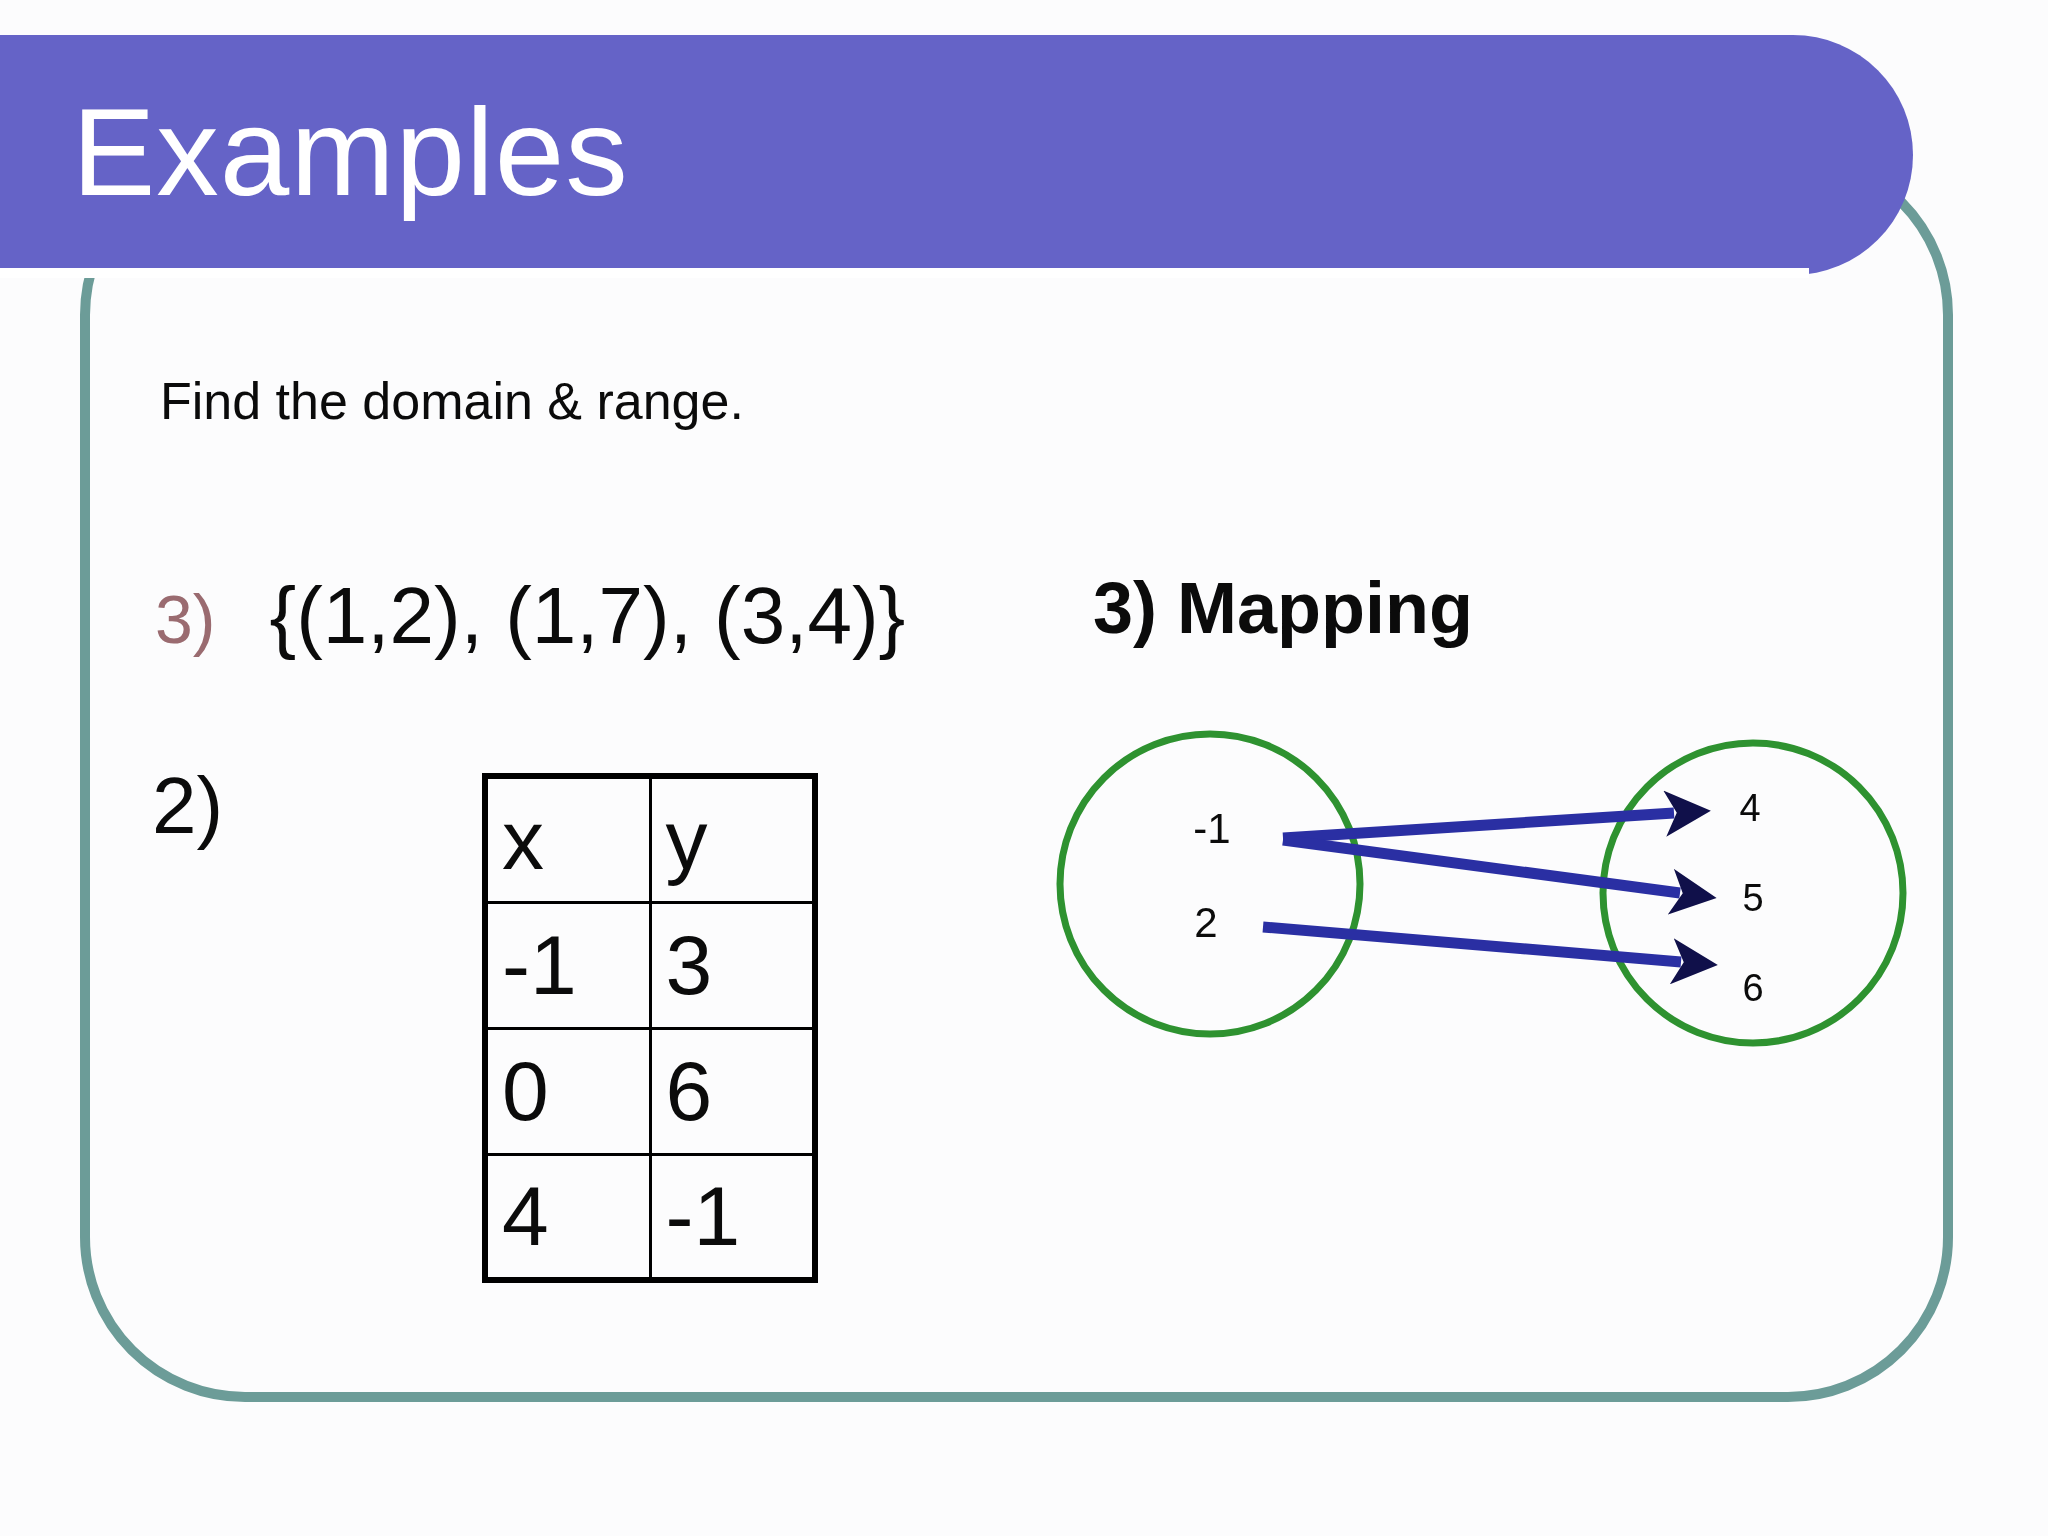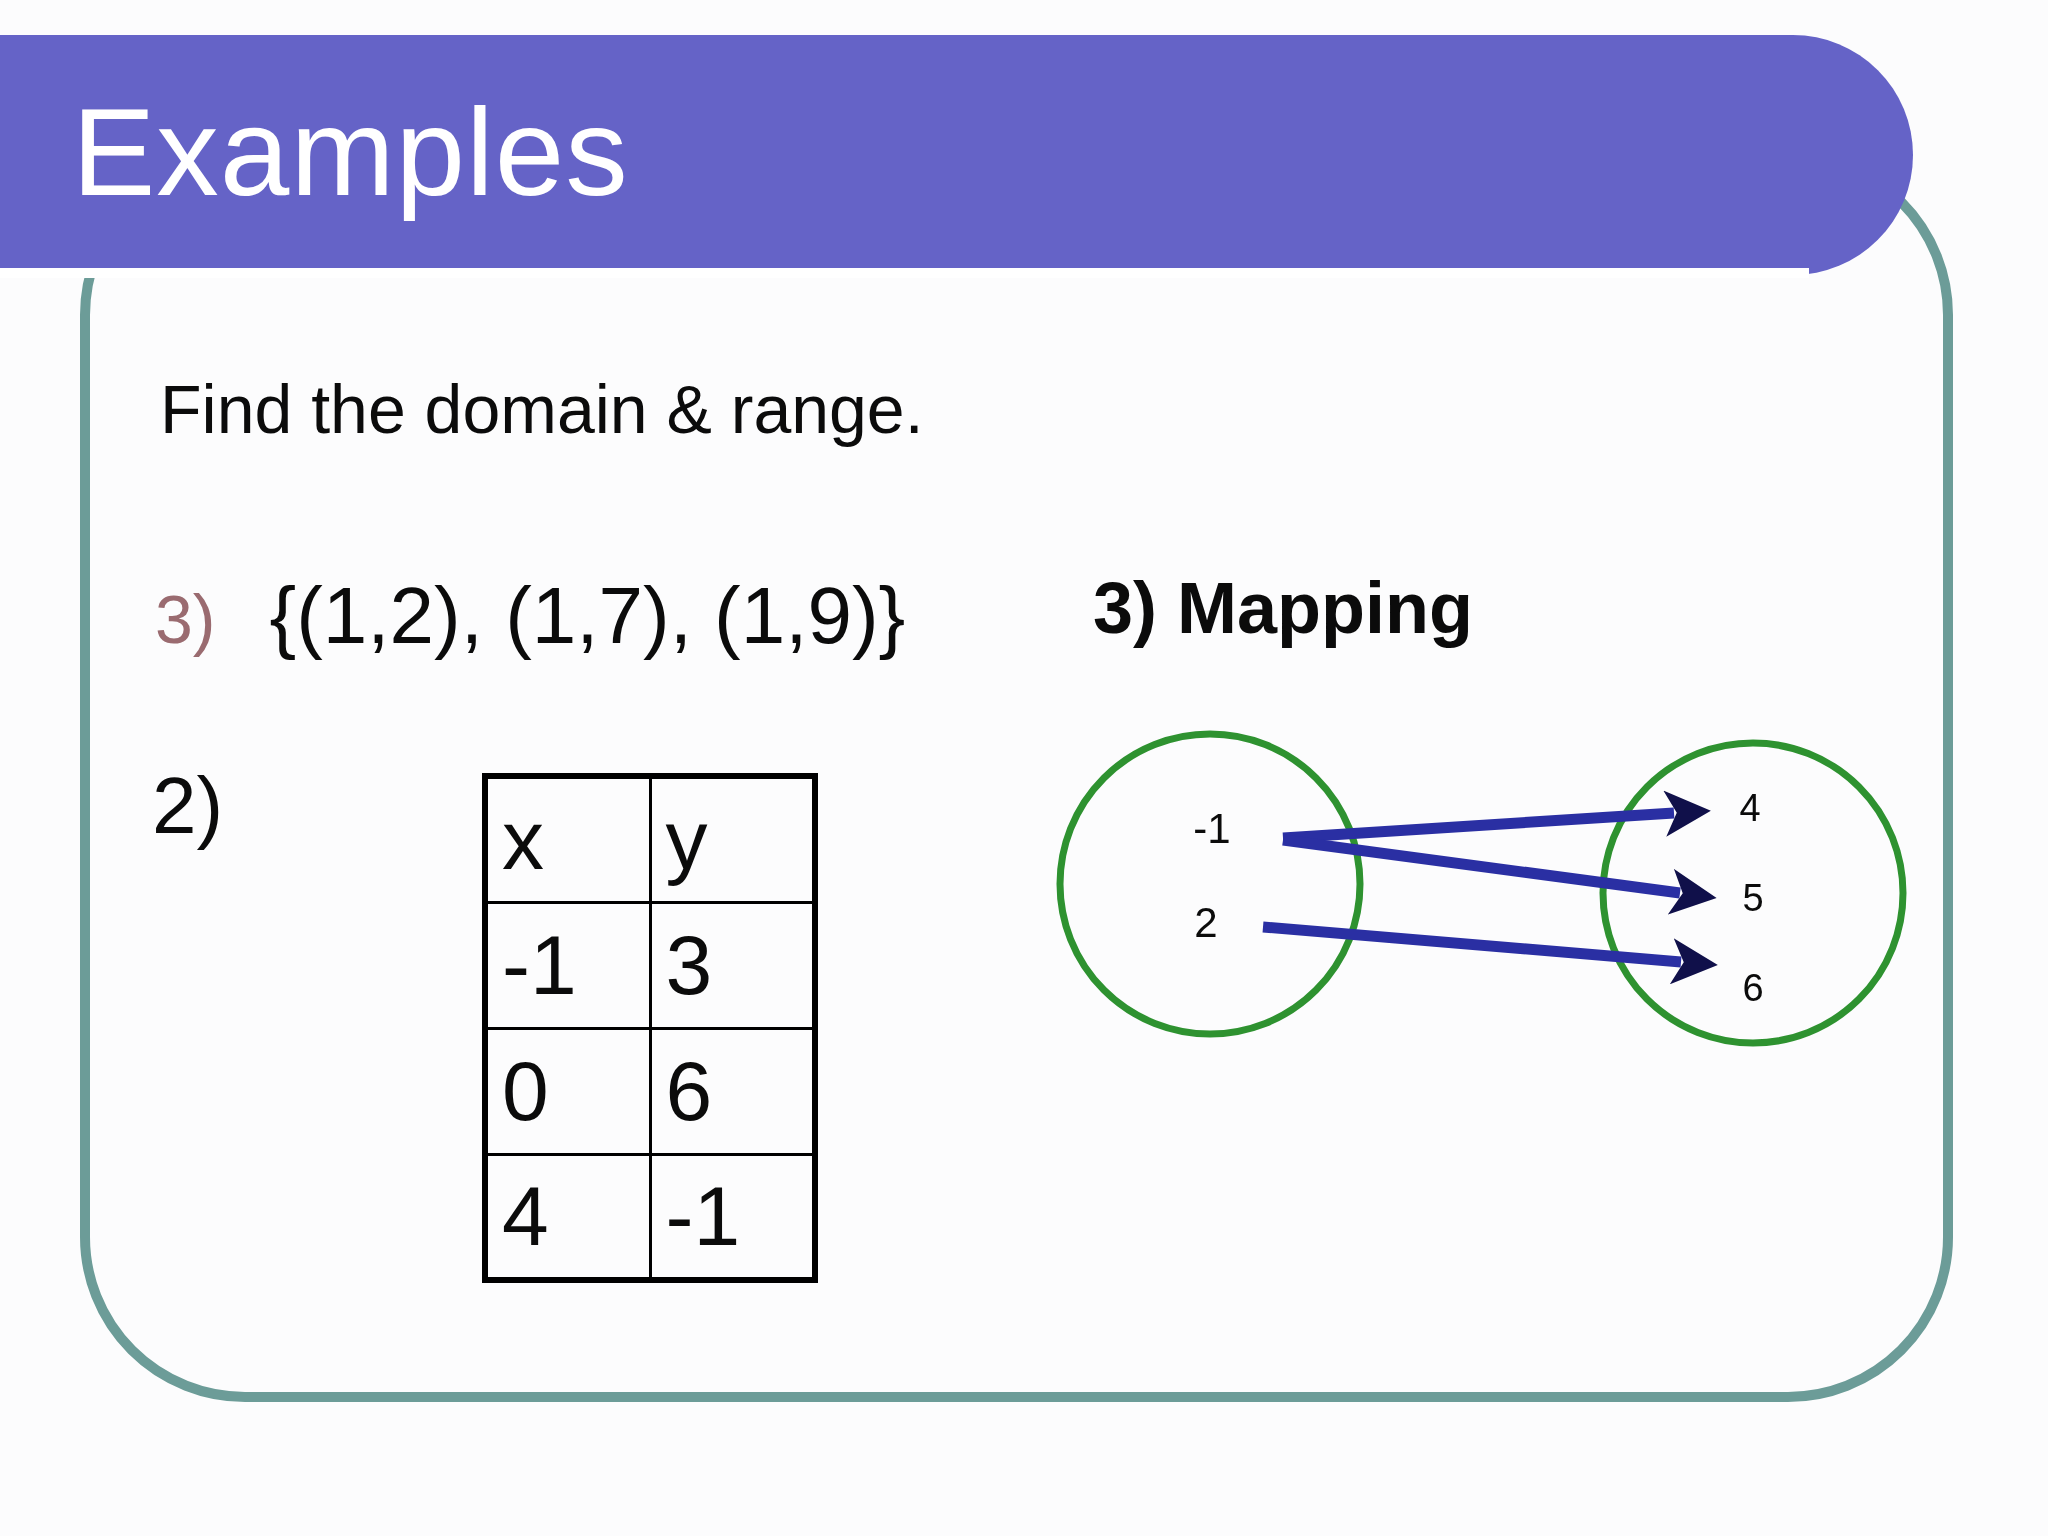--- a/index.html
+++ b/index.html
@@ -49,21 +49,21 @@
   }
   .banner-line{
     position:absolute;
     left:0; top:233px;
     width:1809px; height:10px;
     background:var(--line-white);
   }
   .prompt{
     position:absolute;
     left:160px; top:375px;
-    font-size:68px; line-height:1;
+    font-size:52px; line-height:1;
     white-space:nowrap;
     z-index:2;
   }
   .item-row{
     position:absolute;
     display:flex;
     align-items:baseline;
     z-index:2;
     white-space:nowrap;
   }
@@ -114,21 +114,21 @@
 
 <div class="banner">
   <div class="banner-title">Examples</div>
   <div class="banner-line"></div>
 </div>
 
 <div class="prompt">Find the domain &amp; range.</div>
 
 <div class="item-row item3-row">
   <span class="item3-marker">3)</span>
-  <span>{(1,2), (1,7), (1,9)}</span>
+  <span>{(1,2), (1,7), (3,4)}</span>
 </div>
 
 <div class="mapping-label">3) Mapping</div>
 
 <div class="item-row item2-row">
   <span class="item2-marker">2)</span>
 </div>
 
 <table class="data-table">
   <tbody>

